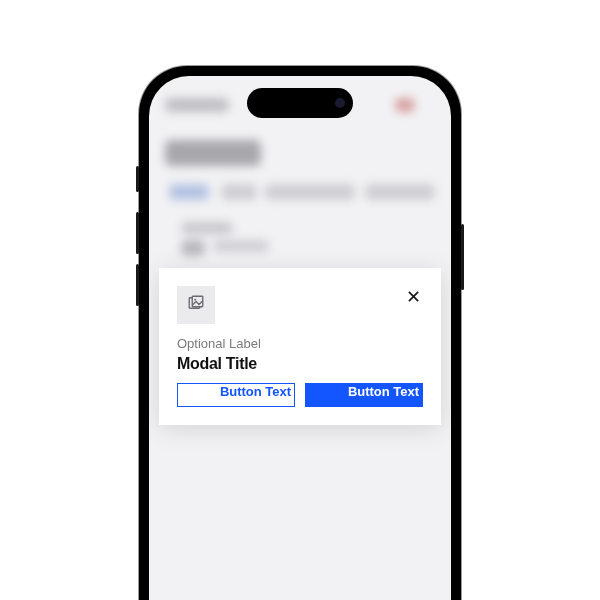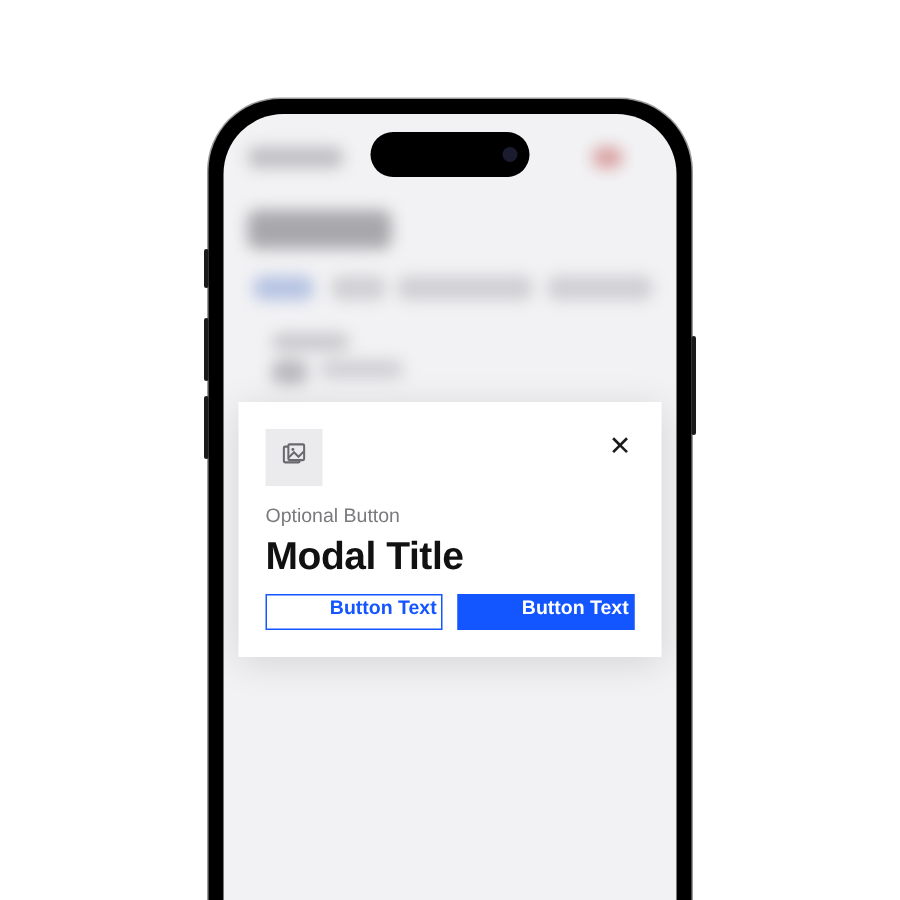--- a/index.html
+++ b/index.html
@@ -113,21 +113,21 @@
       color: #1a1a1a;
       line-height: 1;
       padding: 2px;
     }
     .modal-label {
       font-size: 13px;
       color: #7a7a7e;
       margin-bottom: 4px;
     }
     .modal-title {
-      font-size: 26px;
+      font-size: 16px;
       font-weight: 700;
       color: #111;
       margin-bottom: 10px;
       letter-spacing: -0.3px;
     }
     .modal-body {
       font-size: 13px;
       color: #222;
       margin-bottom: 18px;
     }
@@ -192,21 +192,21 @@
               <rect x="7" y="3" width="14" height="14" rx="1" fill="#ebebed"></rect>
               <circle cx="11" cy="7.5" r="1.3" fill="currentColor" stroke="none"></circle>
               <path d="M7 15 L12 10 L16 14 L21 9"></path>
             </svg>
           </span>
         </div>
         <div class="close-btn">
           <span>✕</span>
         </div>
       </div>
-      <div class="modal-label">Optional Button</div>
+      <div class="modal-label">Optional Label</div>
       <div class="modal-title">Modal Title</div>
       <div class="modal-actions">
         <div class="btn btn-secondary">
           <span>Button Text</span>
         </div>
         <div class="btn btn-primary">
           <span>Button Text</span>
         </div>
       </div>
     </div>

